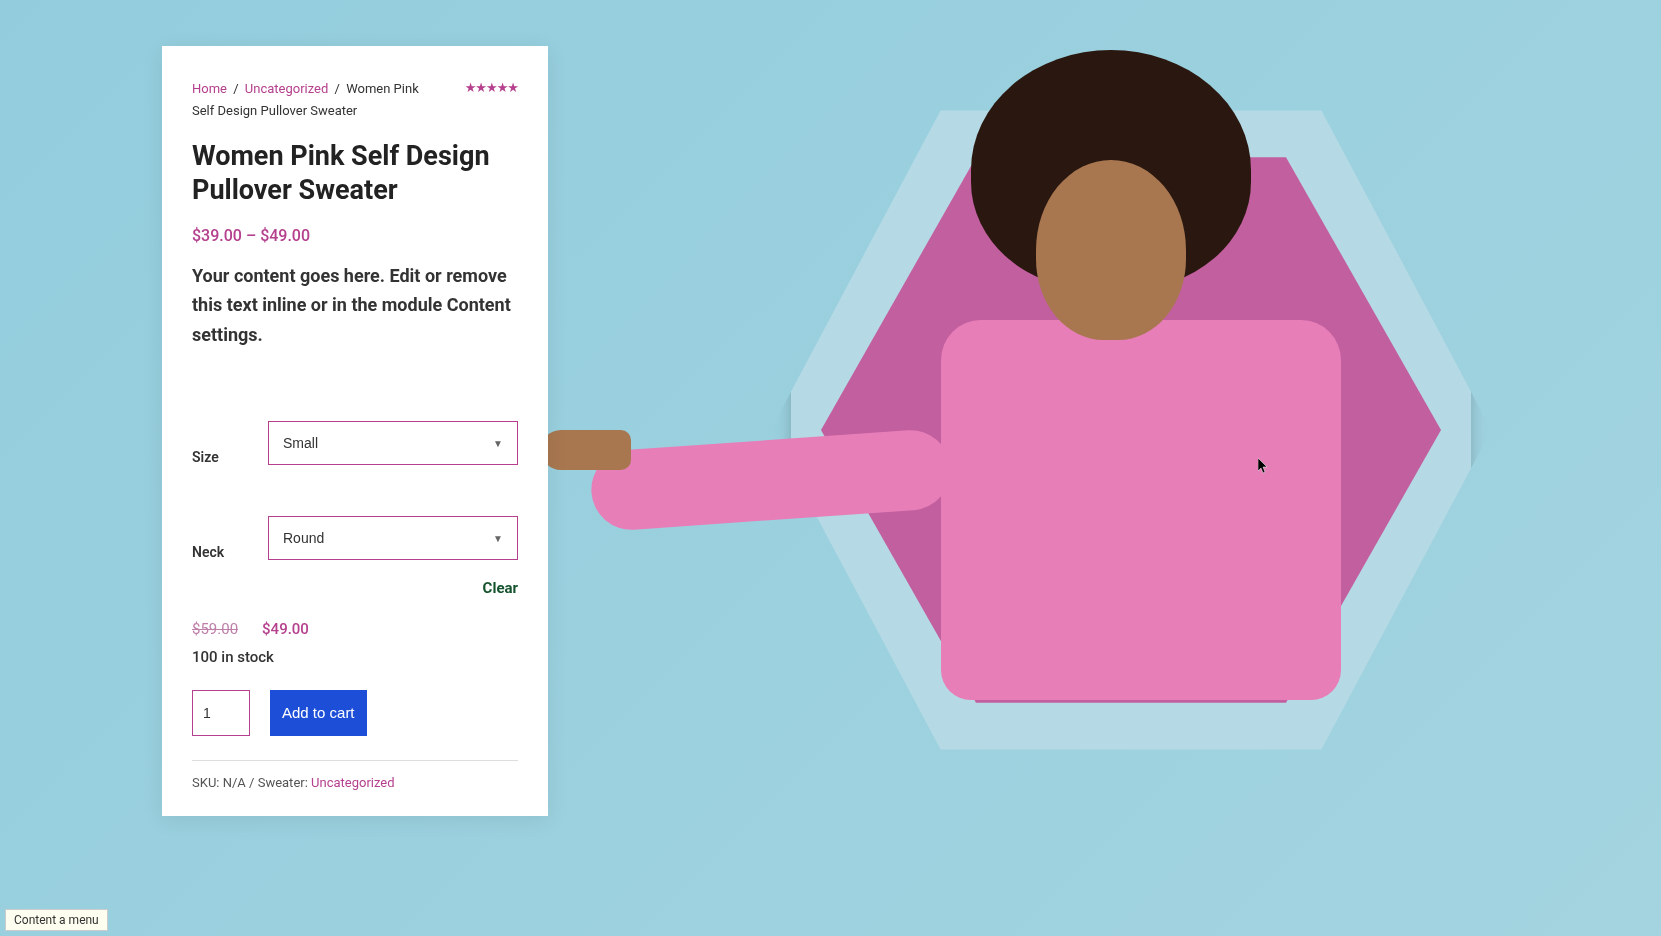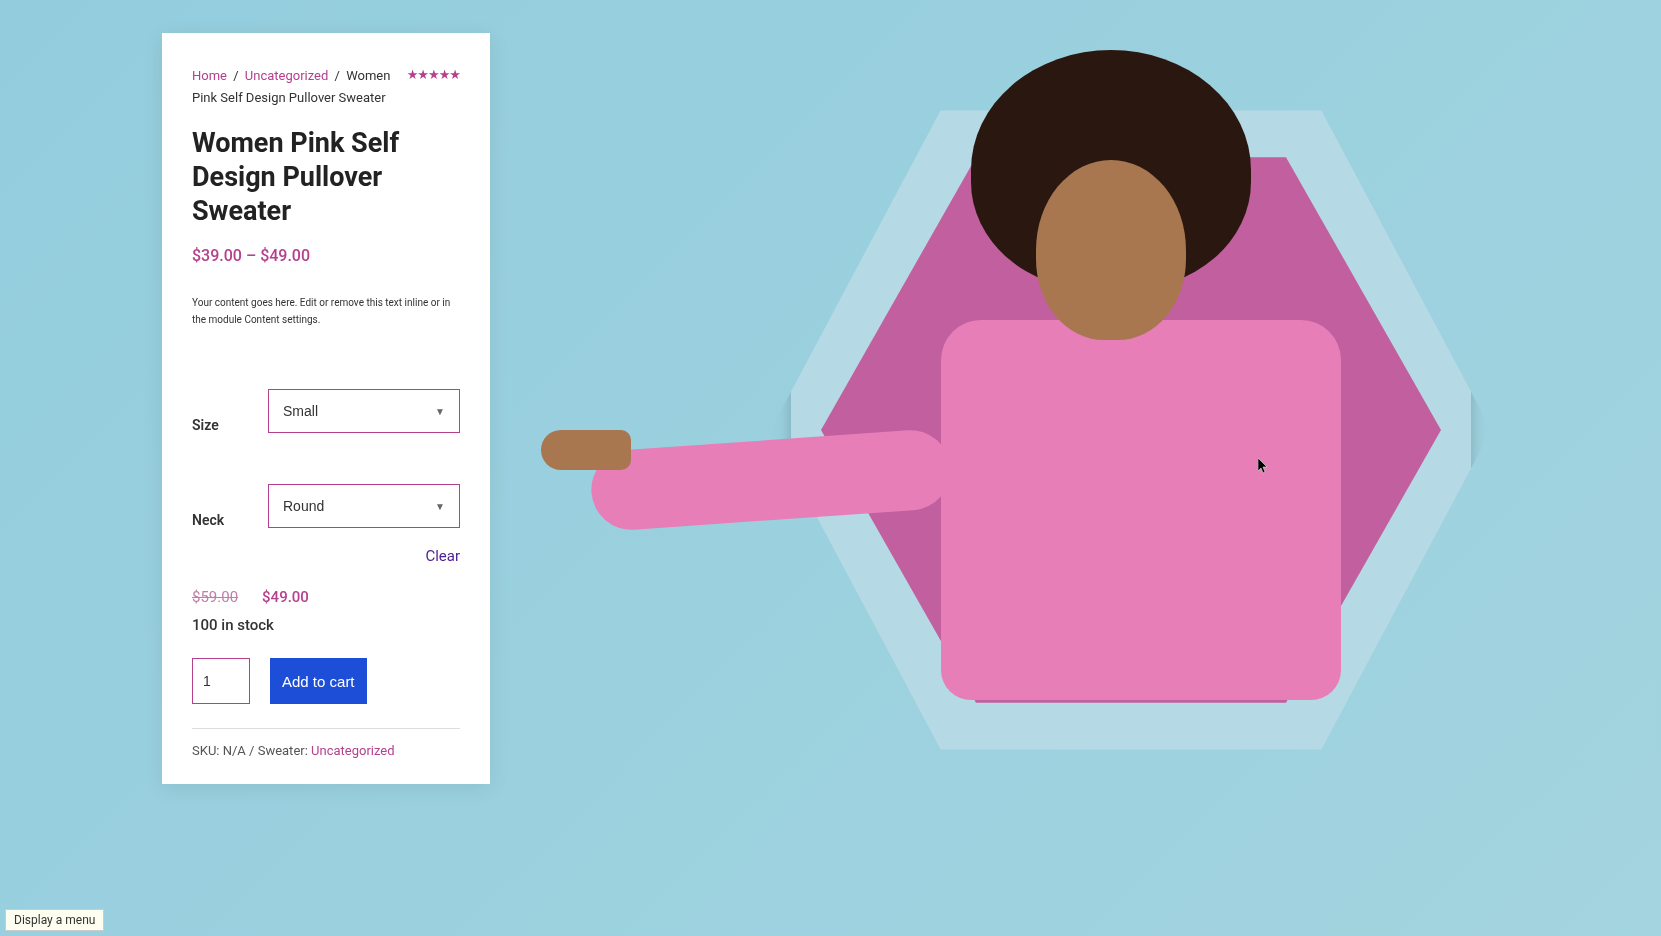--- a/index.html
+++ b/index.html
@@ -101,22 +101,22 @@
       height: 40px;
       left: -340px;
       top: 370px;
       background: #a87750;
       border-radius: 20px 10px 10px 20px;
     }
     
     .product-card {
       position: absolute;
       left: 162px;
-      top: 33px;
-      width: 328px;
+      top: 46px;
+      width: 386px;
       background: #ffffff;
       padding: 32px 30px 26px 30px;
       box-shadow: 0 4px 20px rgba(0,0,0,0.08);
     }
     .card-top {
       display: flex;
       justify-content: space-between;
       align-items: flex-start;
       margin-bottom: 18px;
     }
@@ -147,28 +147,28 @@
       font-size: 27px;
       font-weight: 700;
       color: #222;
       line-height: 1.25;
       margin-bottom: 18px;
     }
     .price-range {
       color: #b5418e;
       font-size: 16px;
       font-weight: 500;
-      margin-bottom: 30px;
+      margin-bottom: 16px;
     }
     .description {
-      font-size: 10px;
-      color: #333;
-      font-weight: 400;
+      font-size: 18px;
+      color: #333;
+      font-weight: 700;
       line-height: 1.65;
-      margin-bottom: 28px;
+      margin-bottom: 38px;
     }
     .variation-row {
       display: flex;
       align-items: flex-end;
       margin-bottom: 18px;
     }
     .variation-label {
       width: 76px;
       font-size: 14px;
       font-weight: 600;
@@ -200,23 +200,23 @@
       transform: translateY(-50%);
       pointer-events: none;
       color: #666;
       font-size: 10px;
     }
     .clear-row {
       text-align: right;
       margin-bottom: 22px;
     }
     .clear-link {
-      color: #4c1d95;
-      font-size: 15px;
-      font-weight: 400;
+      color: #14532d;
+      font-size: 15px;
+      font-weight: 700;
       text-decoration: none;
       cursor: pointer;
     }
     .price-line {
       margin-bottom: 10px;
     }
     .old-price {
       color: #be7fa9;
       text-decoration: line-through;
       font-size: 15px;
@@ -364,17 +364,17 @@
 
   <div class="meta">
     <span>SKU:</span>
     <span>N/A</span>
     <span>/</span>
     <span>Sweater:</span>
     <a href="#">Uncategorized</a>
   </div>
 </div>
 
-<div class="tooltip">Display a menu</div>
+<div class="tooltip">Content a menu</div>
 
 <svg class="cursor-arrow" viewBox="0 0 12 16">
   <path d="M0 0 L0 13 L3 10 L5 15 L7 14 L5 9 L9 9 Z" fill="#000" stroke="#fff" stroke-width="0.5"></path>
 </svg>
 
 </body></html>

